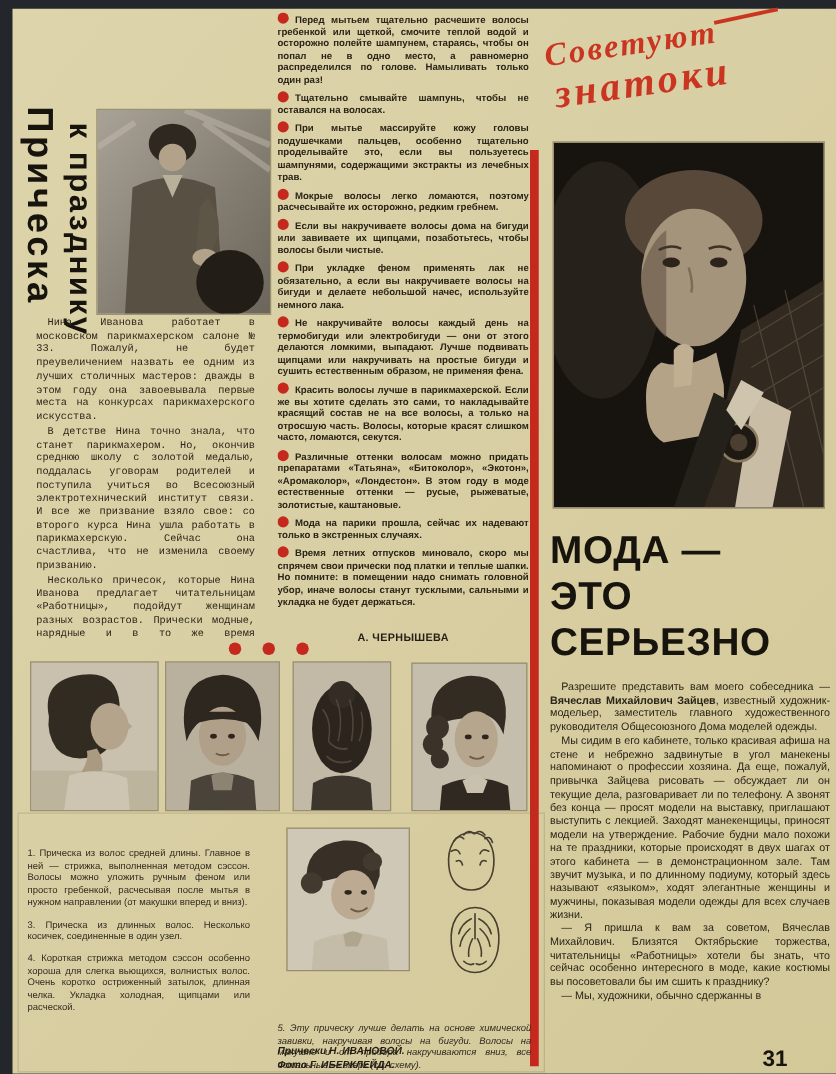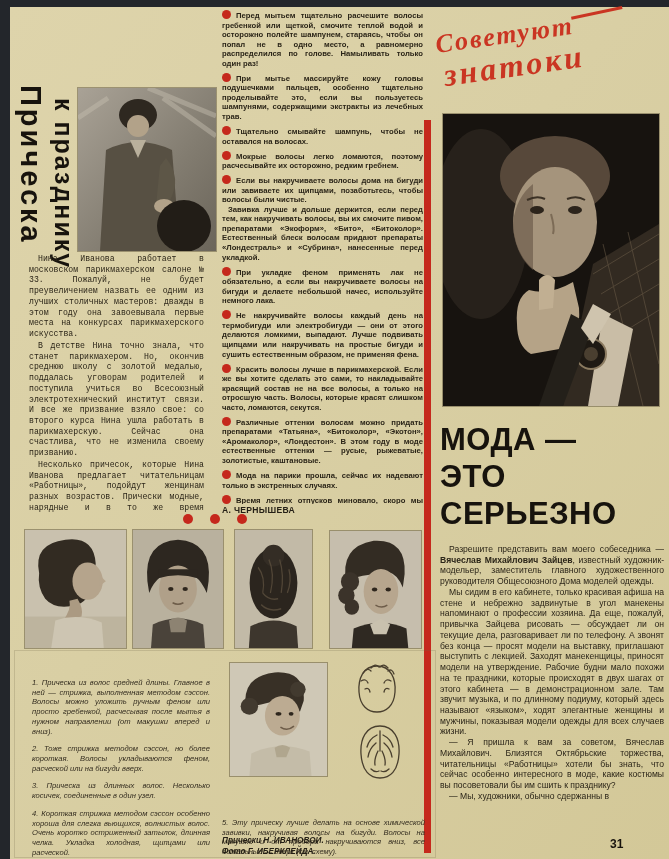--- a/index.html
+++ b/index.html
@@ -36,21 +36,21 @@
   }
   .dot.big{width:11px;height:11px;vertical-align:-2px;}
   
   .tips{
     position:absolute;left:212px;top:3px;width:201px;height:494px;overflow:hidden;
     font-size:7.7px;line-height:1.24;text-align:justify;
   }
   .tip{margin-bottom:4.5px;font-weight:bold;}
   .tip-cont{text-indent:6px;}
   .signature{
-    position:absolute;left:212px;top:498px;width:201px;text-align:left;
+    position:absolute;left:212px;top:498px;width:201px;text-align:center;
     font-weight:bold;font-size:8.6px;letter-spacing:.3px;color:#241f15;
   }
   .redbar{position:absolute;left:414px;top:113px;width:7px;height:733px;background:#c5281c;}
   
   .script{
     position:absolute;left:427px;top:10px;width:215px;transform:rotate(-8deg);
     font-family:"Liberation Serif", serif;font-style:italic;font-weight:bold;
     color:#ca3522;line-height:1;
   }
   .script .s1{font-size:26px;letter-spacing:2px;}
@@ -58,33 +58,33 @@
   .script .stroke{position:absolute;left:138px;top:2px;width:52px;height:3px;background:#ca3522;transform:rotate(-4deg);}
   
   .ph-portrait{left:433px;top:107px;width:216px;height:292px;}
   .headline{position:absolute;left:430px;top:414px;font-weight:bold;font-size:31px;line-height:37px;letter-spacing:.5px;color:#17130d;}
   .fashion{
     position:absolute;left:430px;top:537px;width:224px;height:292px;overflow:hidden;
     font-size:8.6px;line-height:1.25;text-align:justify;
   }
   .fashion p{margin:0;text-indent:9px;}
   .fashion .b{font-weight:bold;}
-  .pagenum{position:absolute;left:600px;top:830px;font-weight:bold;font-size:12px;color:#17130d;}
+  .pagenum{position:absolute;left:600px;top:830px;font-weight:bold;font-size:18px;color:#17130d;}
   
   .ph-h1{left:15px;top:523px;width:101px;height:118px;}
   .ph-h2{left:123px;top:523px;width:90px;height:118px;}
   .ph-h3{left:225px;top:523px;width:77px;height:118px;}
   .ph-h4{left:320px;top:524px;width:91px;height:117px;}
   .dots3{position:absolute;left:173px;top:507px;display:flex;gap:17px;}
   .dots3 i{width:10px;height:10px;border-radius:50%;background:#c5281c;display:block;}
   
   .cap-frame{position:absolute;left:4px;top:643px;width:420px;height:206px;border:1px solid rgba(110,100,70,.22);}
   .captions{
-    position:absolute;left:22px;top:671px;width:178px;height:182px;overflow:hidden;
-    font-style:italic;font-size:7.6px;line-height:1.28;text-align:justify;color:#332c1f;
+    position:absolute;left:12px;top:671px;width:178px;height:182px;overflow:hidden;
+    font-size:7.6px;line-height:1.28;text-align:justify;color:#332c1f;
   }
   .captions p{margin:0 0 8px;}
   .ph-h5{left:220px;top:656px;width:97px;height:113px;}
   .scheme{position:absolute;}
   .scheme svg{display:block;width:100%;height:100%;}
   .sc1{left:336px;top:652px;width:62px;height:58px;}
   .sc2{left:341px;top:714px;width:58px;height:62px;}
   .cap5{
     position:absolute;left:212px;top:811px;width:203px;height:52px;overflow:hidden;
     font-style:italic;font-size:7.6px;line-height:1.28;text-align:justify;color:#332c1f;
@@ -131,25 +131,25 @@
 
   <div class="intro">
     <p>Нина Иванова работает в московском парикмахерском салоне № 33. Пожалуй, не будет преувеличением назвать ее одним из лучших столичных мастеров: дважды в этом году она завоевывала первые места на конкурсах парикмахерского искусства.</p>
     <p>В детстве Нина точно знала, что станет парикмахером. Но, окончив среднюю школу с золотой медалью, поддалась уговорам родителей и поступила учиться во Всесоюзный электротехнический институт связи. И все же призвание взяло свое: со второго курса Нина ушла работать в парикмахерскую. Сейчас она счастлива, что не изменила своему призванию.</p>
     <p>Несколько причесок, которые Нина Иванова предлагает читательницам «Работницы», подойдут женщинам разных возрастов. Прически модные, нарядные и в то же время практичные, хорошо сочетаются с современным стилем в одежде. А несколько ее практических советов помогут всегда иметь здоровые, красивые волосы, которые легко уложить в модную прическу.</p>
     <p class="bullet"><span class="dot big"></span><span>Самое основное — волосы всегда должны быть безукоризненно чистыми. Многие считают, что часто мыть голову вредно. Это предрассудок. Гораздо вреднее (не говоря уж о внешней непривлекательности), когда волосы грязные, сальные.</span></p>
   </div>
 
   <div class="tips">
     <div class="tip"><span class="dot"></span><span>Перед мытьем тщательно расчешите волосы гребенкой или щеткой, смочите теплой водой и осторожно полейте шампунем, стараясь, чтобы он попал не в одно место, а равномерно распределился по голове. Намыливать только один раз!</span></div>
+    <div class="tip"><span class="dot"></span><span>Тщательно смывайте шампунь, чтобы не оставался на волосах.</span></div>
     <div class="tip"><span class="dot"></span><span>При мытье массируйте кожу головы подушечками пальцев, особенно тщательно проделывайте это, если вы пользуетесь шампунями, содержащими экстракты из лечебных трав.</span></div>
-    <div class="tip"><span class="dot"></span><span>Тщательно смывайте шампунь, чтобы не оставался на волосах.</span></div>
     <div class="tip"><span class="dot"></span><span>Мокрые волосы легко ломаются, поэтому расчесывайте их осторожно, редким гребнем.</span></div>
     <div class="tip"><span class="dot"></span><span>Если вы накручиваете волосы дома на бигуди или завиваете их щипцами, позаботьтесь, чтобы волосы были чистые.</span>
-      <div class="tip-cont">Завивка лучше и дольше держится, если перед тем, как накручивать волосы, вы их смочите пивом, препаратами «Экоформ», «Бито», «Битоколор». Естественный блеск волосам придают препараты «Лондестраль» и «Субрина», нанесенные перед укладкой.</div></div>
+      </div>
     <div class="tip"><span class="dot"></span><span>При укладке феном применять лак не обязательно, а если вы накручиваете волосы на бигуди и делаете небольшой начес, используйте немного лака.</span></div>
     <div class="tip"><span class="dot"></span><span>Не накручивайте волосы каждый день на термобигуди или электробигуди — они от этого делаются ломкими, выпадают. Лучше подвивать щипцами или накручивать на простые бигуди и сушить естественным образом, не применяя фена.</span>
       </div>
     <div class="tip"><span class="dot"></span><span>Красить волосы лучше в парикмахерской. Если же вы хотите сделать это сами, то накладывайте красящий состав не на все волосы, а только на отросшую часть. Волосы, которые красят слишком часто, ломаются, секутся.</span></div>
     <div class="tip"><span class="dot"></span><span>Различные оттенки волосам можно придать препаратами «Татьяна», «Битоколор», «Экотон», «Аромаколор», «Лондестон». В этом году в моде естественные оттенки — русые, рыжеватые, золотистые, каштановые.</span></div>
     <div class="tip"><span class="dot"></span><span>Мода на парики прошла, сейчас их надевают только в экстренных случаях.</span></div>
     <div class="tip"><span class="dot"></span><span>Время летних отпусков миновало, скоро мы спрячем свои прически под платки и теплые шапки. Но помните: в помещении надо снимать головной убор, иначе волосы станут тусклыми, сальными и укладка не будет держаться.</span></div>
   </div>
   <div class="signature">А. ЧЕРНЫШЕВА</div>
 
@@ -260,21 +260,20 @@
       <ellipse cx="64" cy="60" rx="3" ry="2" fill="#2e261d"></ellipse>
       <path d="M50,76 q7,4 13,0" stroke="#6d5c49" stroke-width="1.5" fill="none"></path>
       <path d="M26,100 Q56,88 84,100 L86,120 L24,120 Z" fill="#2f2922"></path>
       <path d="M44,96 L56,90 L66,96 L62,106 L48,106 Z" fill="#c9c1ae"></path>
     </svg>
   </div>
 
   <div class="cap-frame"></div>
   <div class="captions">
     <p>1. Прическа из волос средней длины. Главное в ней — стрижка, выполненная методом сэссон. Волосы можно уложить ручным феном или просто гребенкой, расчесывая после мытья в нужном направлении (от макушки вперед и вниз).</p>
-    <p>2. Тоже стрижка методом сэссон, но более короткая. Волосы укладываются феном, расческой или на бигуди вверх.</p>
     <p>3. Прическа из длинных волос. Несколько косичек, соединенные в один узел.</p>
     <p>4. Короткая стрижка методом сэссон особенно хороша для слегка вьющихся, волнистых волос. Очень коротко остриженный затылок, длинная челка. Укладка холодная, щипцами или расческой.</p>
   </div>
 
   <div class="photo ph-h5">
     <svg viewBox="0 0 100 120" preserveAspectRatio="none">
       <rect width="100" height="120" fill="#cfc8b6"></rect>
       <path d="M16,48 Q12,14 46,10 Q78,8 76,40 L72,52 Q66,38 56,38 L32,44 Q22,46 16,48 Z" fill="#383026"></path>
       <circle cx="20" cy="46" r="9" fill="#423a2f"></circle>
       <circle cx="70" cy="28" r="8" fill="#423a2f"></circle>

